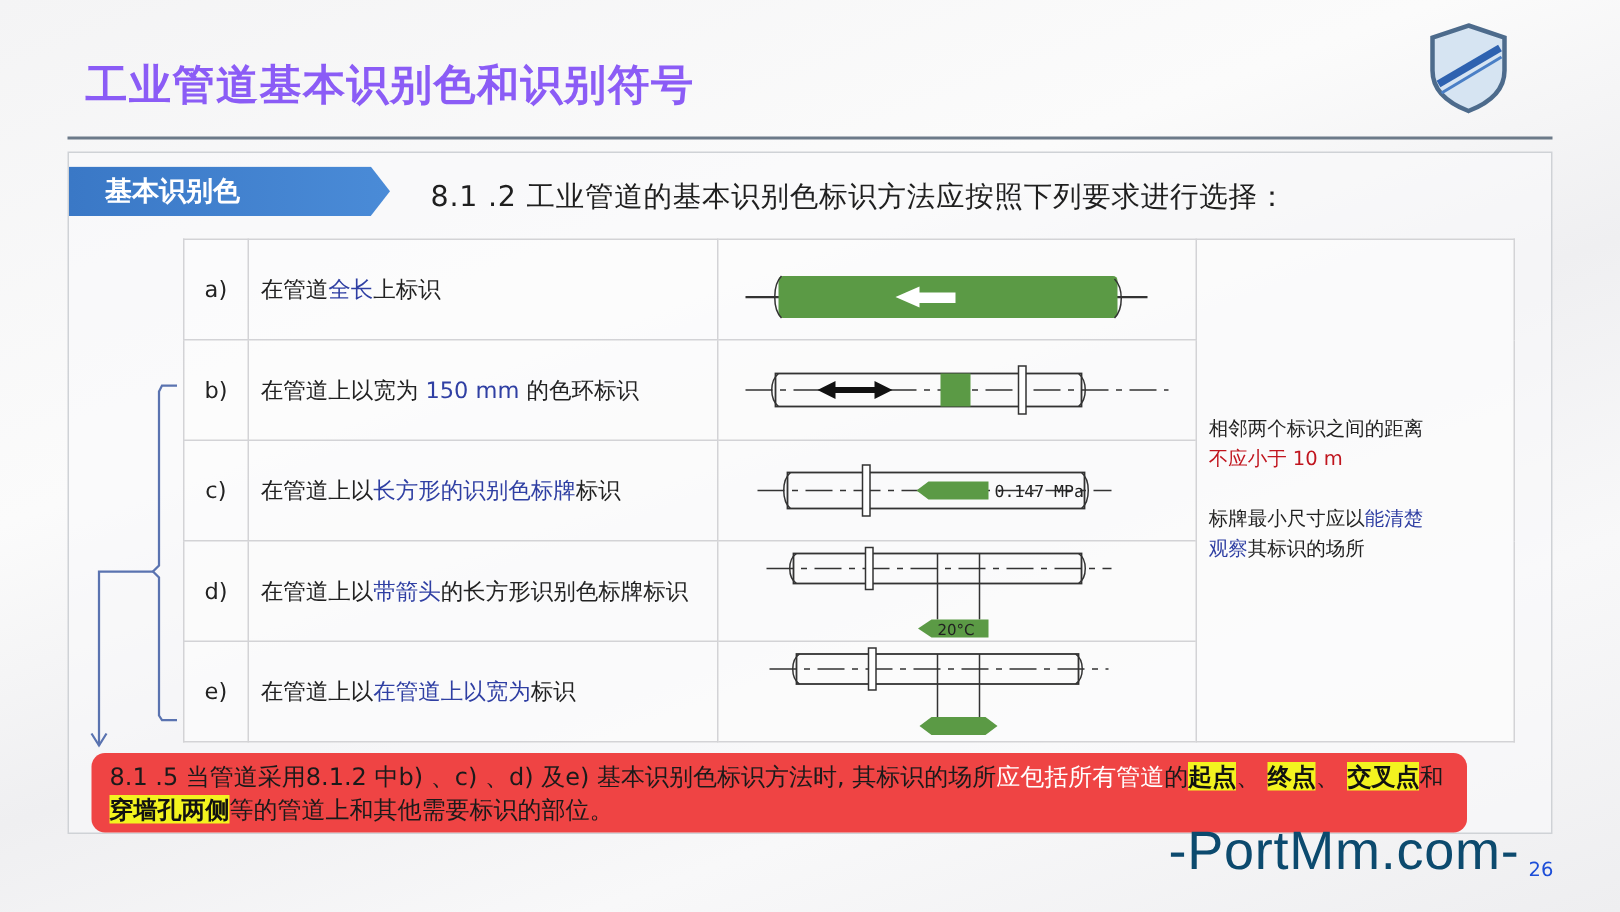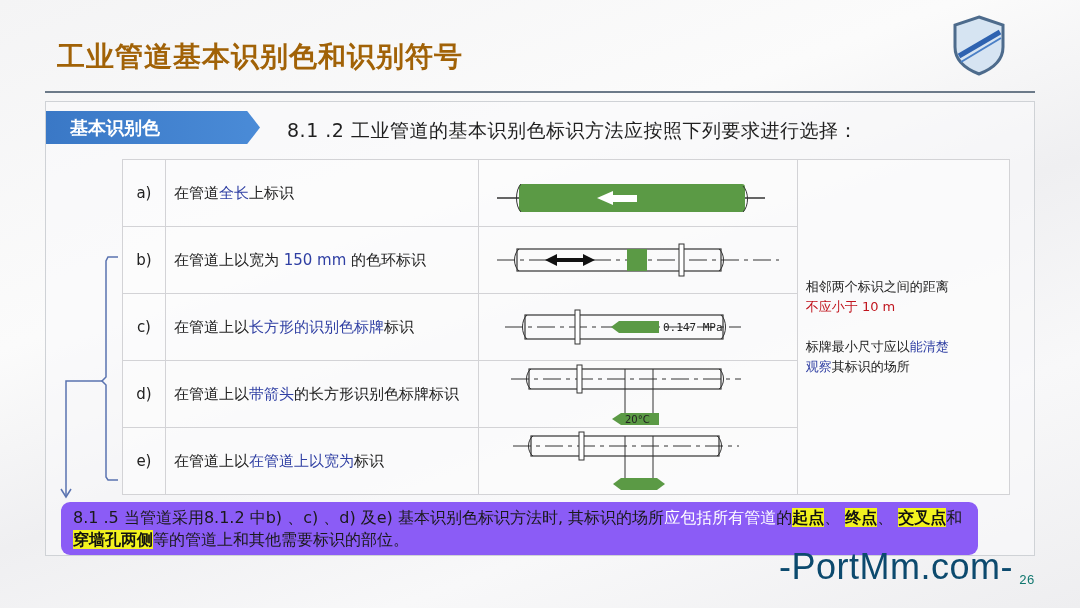--- a/index.html
+++ b/index.html
@@ -5,21 +5,21 @@
   * { box-sizing: border-box; margin: 0; padding: 0; }
   html, body { width: 1080px; height: 608px; overflow: hidden; }
   body {
     font-family: "DejaVu Sans", "Liberation Sans", sans-serif;
     background: linear-gradient(160deg, #f4f4f5 0%, #fbfbfb 35%, #efeff1 55%, #f8f8f9 75%, #eeeef0 100%);
     position: relative;
     color: #222;
   }
   .slide-title {
     position: absolute; left: 57px; top: 38px;
-    font-size: 28px; font-weight: bold; color: #a16207; letter-spacing: 1px;
+    font-size: 28px; font-weight: bold; color: #8b5cf6; letter-spacing: 1px;
   }
   .shield { position: absolute; left: 950px; top: 14px; width: 58px; height: 62px; }
   .title-rule {
     position: absolute; left: 45px; top: 91px; width: 990px; height: 2px; background: #6c7a89;
   }
   .panel {
     position: absolute; left: 45px; top: 101px; width: 990px; height: 455px;
     border: 1px solid #cfd2d6; background: rgba(250,250,251,0.55);
   }
   .section-tag {
@@ -42,31 +42,31 @@
   td.note { width: 213px; vertical-align: middle; padding: 0 0 0 8px; }
   tr { height: 67px; }
   .hl-blue { color: #2f3fa3; }
   .hl-red { color: #c0151e; }
   .note-line { font-size: 13px; line-height: 20px; }
   .note-gap { height: 20px; }
   .fig svg { display: block; width: 318px; height: 66px; }
   .bracket { position: absolute; left: 58px; top: 255px; width: 64px; height: 248px; }
   .callout {
     position: absolute; left: 61px; top: 502px; width: 917px; height: 53px;
-    background: #8b5cf6; border-radius: 9px; padding: 5px 12px 0 12px;
+    background: #ef4444; border-radius: 9px; padding: 5px 12px 0 12px;
     font-size: 16px; line-height: 22px; color: #1a1a1a;
   }
   .callout .white { color: #fff; }
   .callout .yel { background: #f3f31f; color: #111; font-weight: bold; }
   .watermark {
     position: absolute; left: 779px; top: 546px; font-size: 36px; color: #0c4a6e;
     font-family: "Liberation Sans", sans-serif; letter-spacing: 0.5px;
   }
   .page-num {
-    position: absolute; left: 1019px; top: 573px; font-size: 13px; color: #0f766e; font-family: Liberation Mono, monospace;
+    position: absolute; left: 1019px; top: 573px; font-size: 13px; color: #1d4ed8;
   }
 </style>
 </head>
 <body>
 
 <div class="slide-title">工业管道基本识别色和识别符号</div>
 
 <svg class="shield" viewBox="0 0 58 62">
   <path d="M29 3 L53 11 L53 33 C53 47 42 55 29 60 C16 55 5 47 5 33 L5 11 Z" fill="#d6e4f2" stroke="#4d6b8c" stroke-width="3"></path>
   <path d="M9 42 L50 18" stroke="#2e62b0" stroke-width="5"></path>

